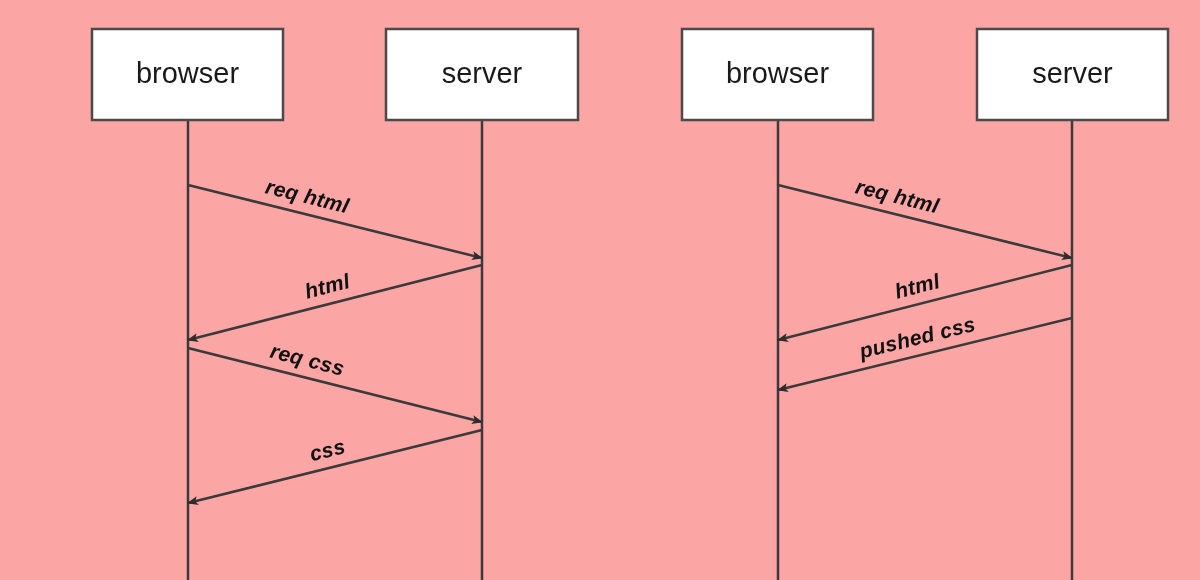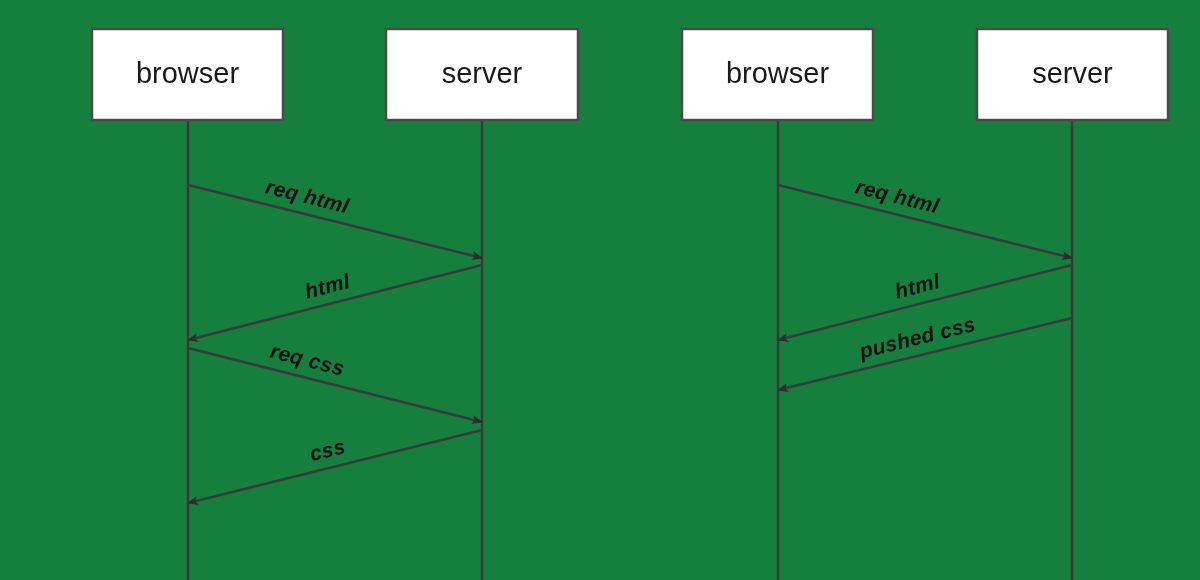--- a/index.html
+++ b/index.html
@@ -11,21 +11,21 @@
   body {
     width: 1200px;
     height: 580px;
     overflow: hidden;
     font-family: "Liberation Sans", sans-serif;
   }
   #diagram-canvas {
     position: relative;
     width: 1200px;
     height: 580px;
-    background: #15803d;
+    background: #fca5a5;
   }
   #diagram-svg {
     position: absolute;
     top: 0;
     left: 0;
     width: 1200px;
     height: 580px;
     display: block;
   }
   .participant-box-rect {

